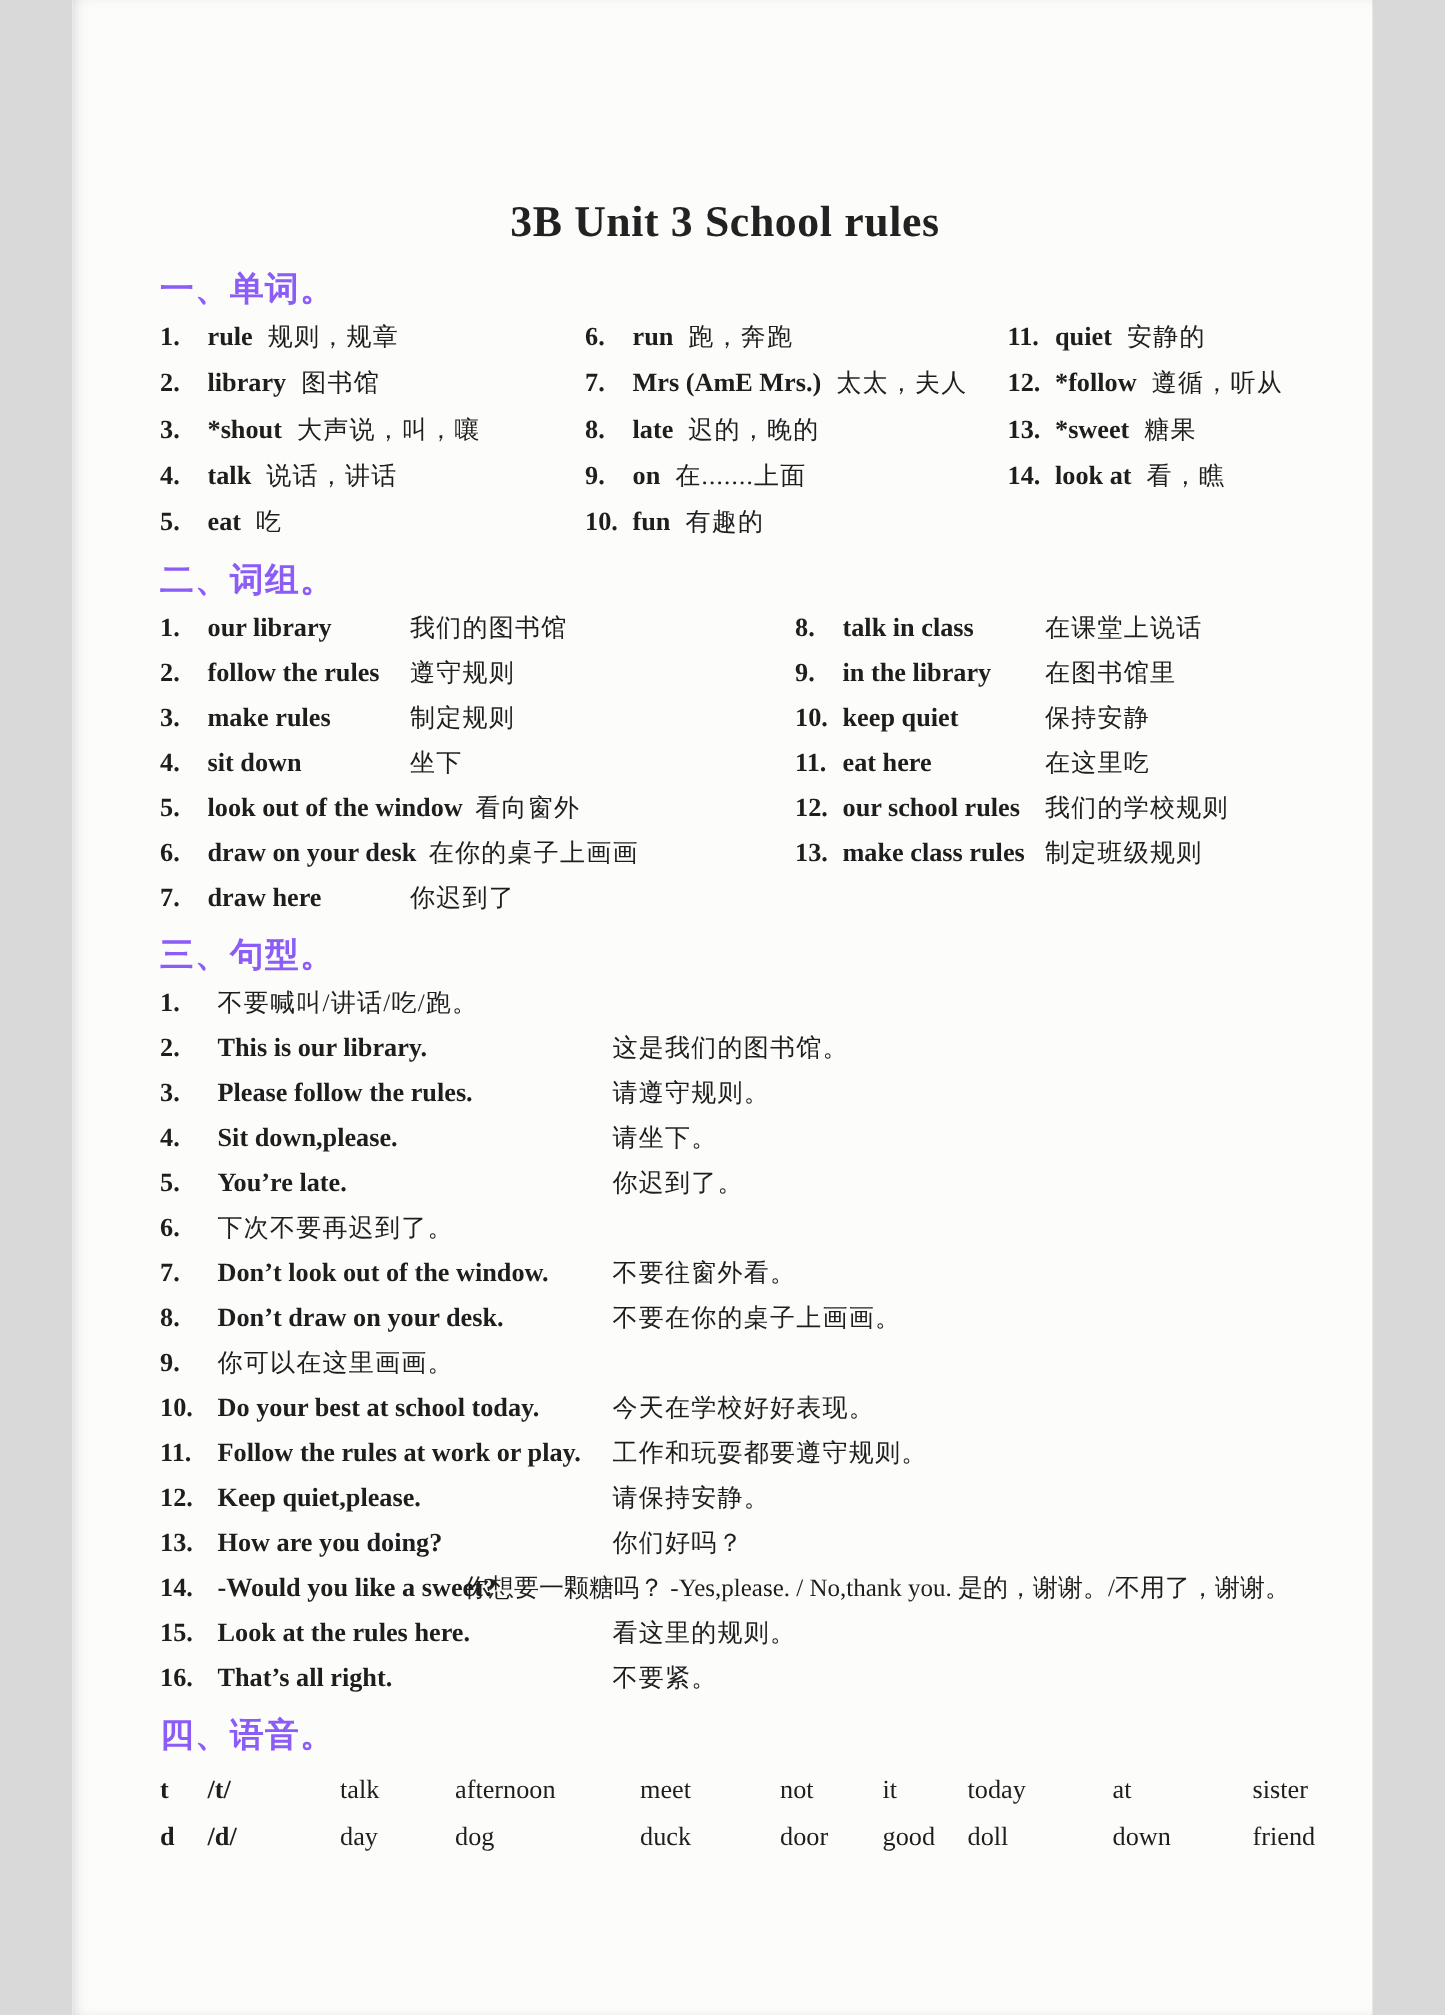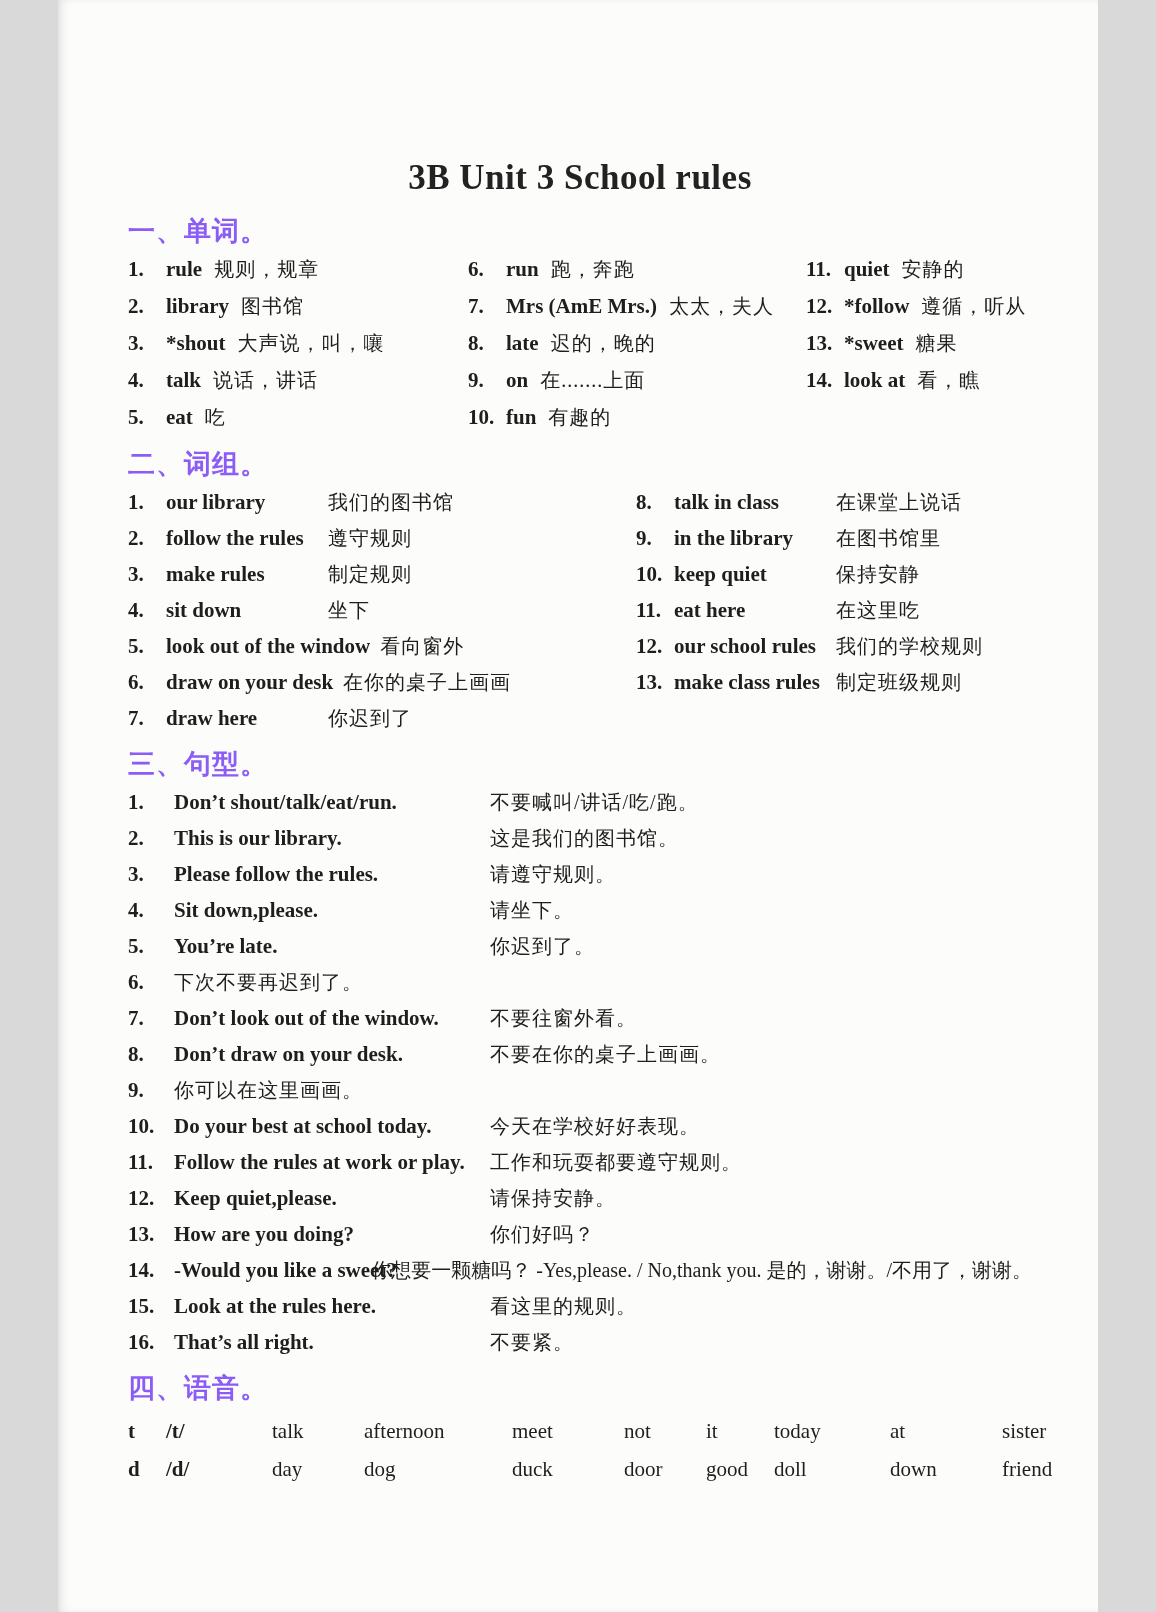--- a/index.html
+++ b/index.html
@@ -234,21 +234,20 @@
             <span class="en">make class rules</span>
             <span class="zh">制定班级规则</span>
           </div>
       </div>
     </div>
 
     <div class="sec-heading">三、句型。</div>
     <div>
       <div class="sentence-row">
           <span class="num">1.</span>
-          <span class="en">Don’t shout/talk/eat/run.</span>
           <span class="zh">不要喊叫/讲话/吃/跑。</span>
         </div>
       <div class="sentence-row">
           <span class="num">2.</span>
           <span class="en">This is our library.</span>
           <span class="zh">这是我们的图书馆。</span>
         </div>
       <div class="sentence-row">
           <span class="num">3.</span>
           <span class="en">Please follow the rules.</span>

